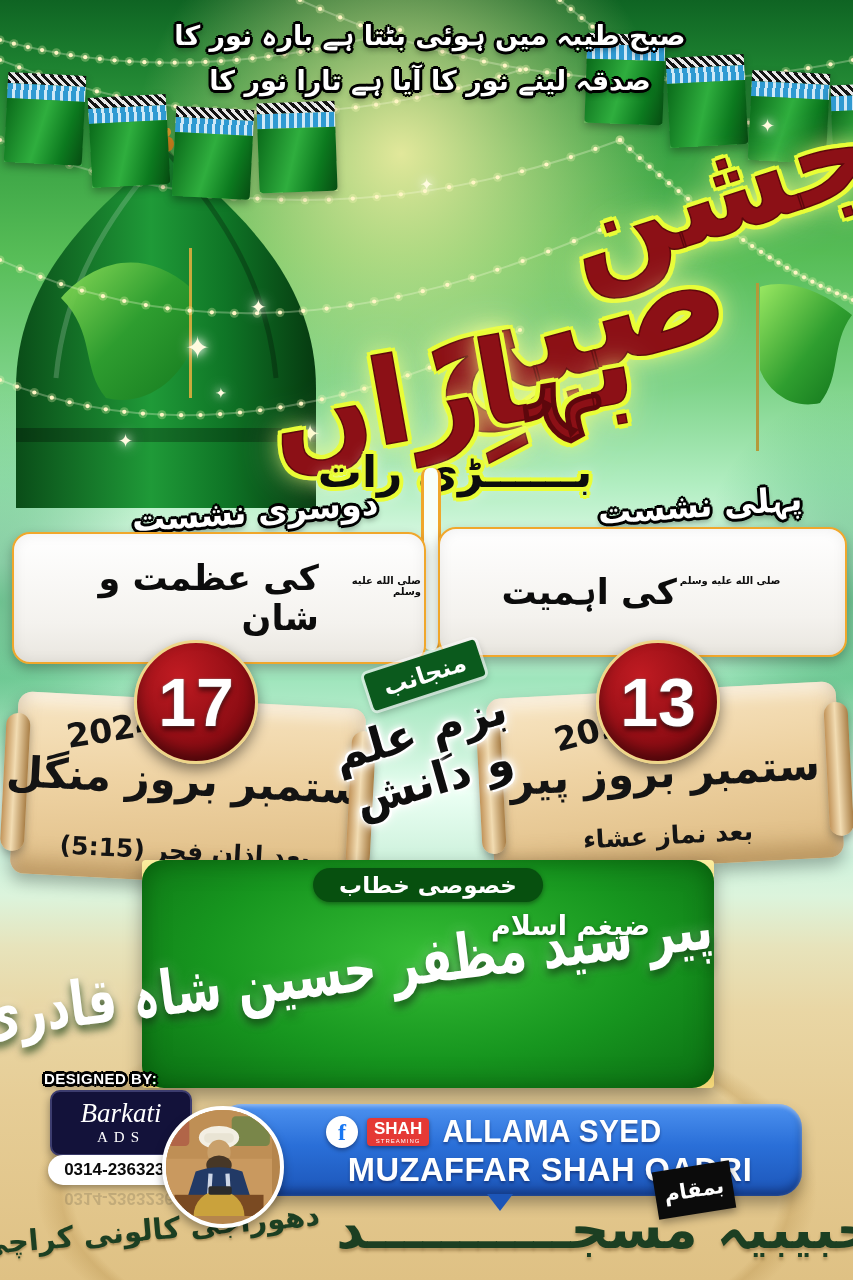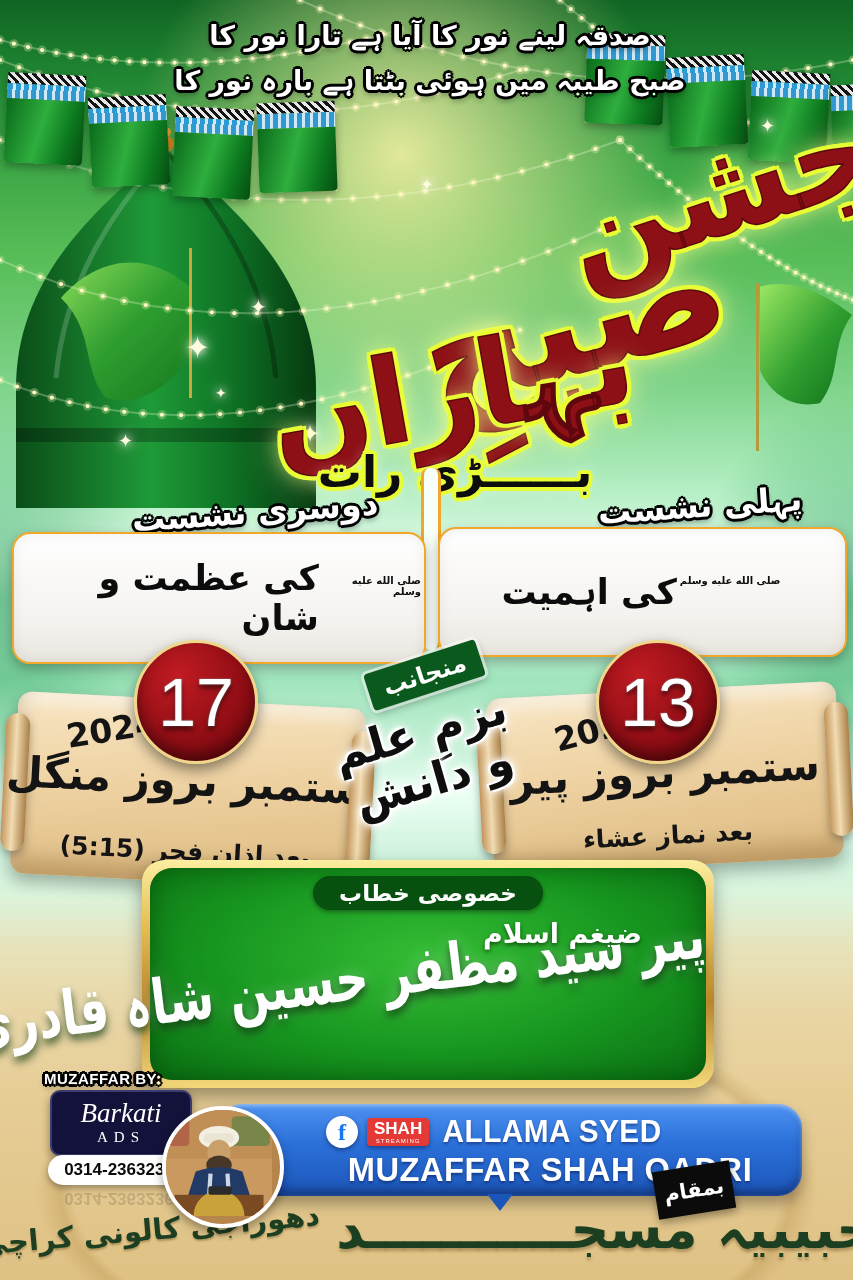--- a/index.html
+++ b/index.html
@@ -85,37 +85,37 @@
   .scr-year{position:absolute;font-weight:bold;font-size:33px;color:#141414;transform:rotate(-12deg);}
   .scr-date{position:absolute;width:100%;text-align:center;font-weight:bold;font-size:42px;color:#141414;direction:rtl;white-space:nowrap;}
   .scr-time{position:absolute;width:100%;text-align:center;font-weight:bold;font-size:25px;color:#141414;direction:rtl;}
   .day-circle{
     width:118px;height:118px;border-radius:50%;
     background:radial-gradient(circle at 35% 28%,#c01b22,#8f0d14 60%,#64060b);
     border:3px solid #eed68a;
     box-shadow:0 6px 14px rgba(0,0,0,.45), inset 0 -8px 14px rgba(0,0,0,.4);
     display:flex;align-items:center;justify-content:center;z-index:6;
   }
-  .day-num{color:#fff;font-size:68px;font-weight:normal;font-family:"Liberation Sans",sans-serif;text-shadow:0 4px 5px rgba(0,0,0,.55),0 0 2px #999;}
+  .day-num{color:#fff;font-size:68px;font-weight:bold;font-family:"Liberation Sans",sans-serif;text-shadow:0 4px 5px rgba(0,0,0,.55),0 0 2px #999;}
 
   
   .org-tag{
     left:366px;top:656px;padding:5px 16px;background:#0b5a1d;color:#fff;
     font-size:24px;font-weight:bold;transform:rotate(-18deg);border-radius:4px;
     box-shadow:0 0 0 3px rgba(255,255,255,.55),0 4px 8px rgba(0,0,0,.3);z-index:7;
   }
   .org-name{
     left:322px;top:706px;width:210px;transform:rotate(-16deg);
     font-size:45px;font-weight:bold;color:#0e0e0e;line-height:1.12;text-align:center;
     text-shadow:0 0 6px #fff,0 0 10px #fff,0 0 14px #fff,2px 2px 0 #fff,-2px -2px 0 #fff;z-index:7;direction:rtl;
   }
 
   
   .gold-frame{
-    left:142px;top:860px;width:572px;height:228px;border-radius:22px;padding:8px;box-sizing:border-box;
+    left:142px;top:860px;width:572px;height:228px;border-radius:4px;box-sizing:border-box;
     background:linear-gradient(180deg,#fbeea0,#e6bb52 30%,#b8862a 62%,#f3d87a);
     box-shadow:0 8px 18px rgba(0,0,0,.35);z-index:5;
   }
   .green-inner{
     width:100%;height:100%;border-radius:22px;position:relative;overflow:visible;
     background:radial-gradient(ellipse at 50% 42%,#35bd35 0%,#17961f 55%,#0b6e13 100%);
     box-shadow:inset 0 0 26px rgba(0,60,0,.55);
   }
   .khitab{
     position:absolute;left:50%;top:8px;transform:translateX(-50%);
@@ -721,22 +721,22 @@
       <div class="abs sparkle" style="left: 185px; top: 330px; font-size: 30px;">✦</div>
       <div class="abs sparkle" style="left: 250px; top: 295px; font-size: 20px;">✦</div>
       <div class="abs sparkle" style="left: 300px; top: 420px; font-size: 24px;">✦</div>
       <div class="abs sparkle" style="left: 118px; top: 430px; font-size: 18px;">✦</div>
       <div class="abs sparkle" style="left: 420px; top: 175px; font-size: 16px;">✦</div>
       <div class="abs sparkle" style="left: 760px; top: 115px; font-size: 18px;">✦</div>
       <div class="abs sparkle" style="left: 215px; top: 385px; font-size: 14px;">✦</div>
     </div>
 
   <div class="abs couplet rtl ctr" style="z-index:4;">
+    <div class="out-black">صبح طیبہ میں ہوئی بٹتا ہے بارہ نور کا</div>
     <div class="out-black">صدقہ لینے نور کا آیا ہے تارا نور کا</div>
-    <div class="out-black">صبح طیبہ میں ہوئی بٹتا ہے بارہ نور کا</div>
   </div>
 
   <div class="abs cal-red t-w1" style="z-index:4;">جشن</div>
   <div class="abs cal-red t-w2" style="z-index:4;">صبحِ</div>
   <div class="abs cal-red t-w3" style="z-index:4;">بہاراں</div>
   <div class="abs cal-black-yel t-sub ctr rtl" style="z-index:4;">بــــــڑی رات</div>
 
   <div class="abs divider" style="z-index:4;"></div>
 
   <div class="abs out-black sess-hdr ctr" style="left:560px;top:486px;width:280px;transform:rotate(-4deg);z-index:5;">پہلی نشست</div>
@@ -776,21 +776,21 @@
   </div>
 
   <div class="abs gold-frame">
     <div class="green-inner">
       <div class="khitab">خصوصی خطاب</div>
       <div class="honorific">ضیغم اسلام</div>
       <div class="speaker">پیر سید مظفر حسین شاہ قادری</div>
     </div>
   </div>
 
-  <div class="abs out-black des-label">MUZAFFAR BY:</div>
+  <div class="abs out-black des-label">DESIGNED BY:</div>
   <div class="abs des-box">
     <div class="des-name">Barkati</div>
     <div class="des-sub">ADS</div>
   </div>
   <div class="abs des-phone">0314-2363236</div>
   <div class="abs des-reflect">0314-2363236</div>
 
   <div class="abs live-bar">
     <div class="lb-row1">
       <div class="fb-circle">f</div>

